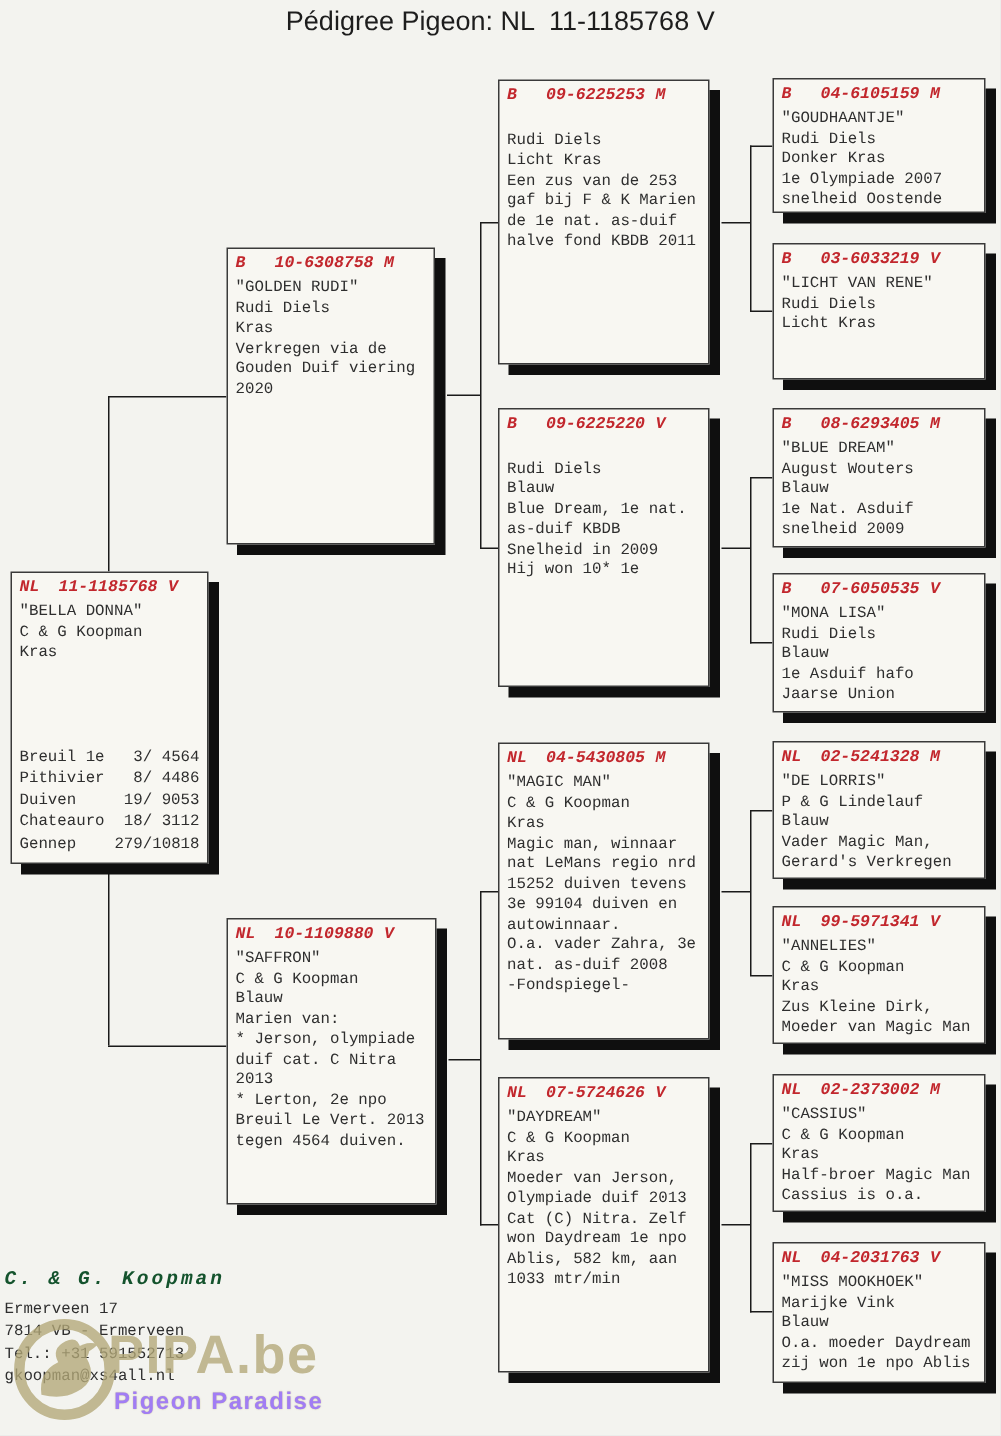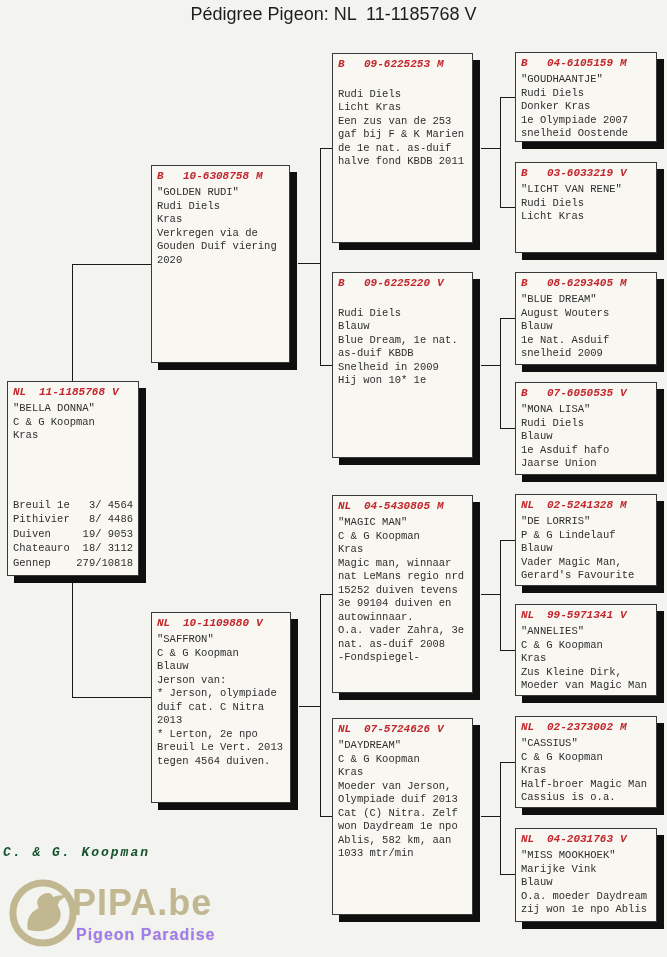--- a/index.html
+++ b/index.html
@@ -99,20 +99,26 @@
   <div class="cl-v" style="left:500px;top:540px;height:110px;"></div>
   <div class="cl-h" style="left:500px;top:540px;width:15px;"></div>
   <div class="cl-h" style="left:500px;top:650px;width:15px;"></div>
 
   <div class="cl-h" style="left:481px;top:816px;width:19px;"></div>
   <div class="cl-v" style="left:500px;top:762px;height:113px;"></div>
   <div class="cl-h" style="left:500px;top:762px;width:15px;"></div>
   <div class="cl-h" style="left:500px;top:874px;width:15px;"></div>
 
   <div class="footer-owner">C. &amp; G. Koopman</div>
+  <div class="footer-address">
+      <div class="aline">Ermerveen 17</div>
+      <div class="aline">7814 VB - Ermerveen</div>
+      <div class="aline">Tel.: +31 591552713</div>
+      <div class="aline">gkoopman@xs4all.nl</div>
+    </div>
 
   <div class="watermark">
     <svg class="wm-circle" viewBox="0 0 100 100">
       <circle cx="50" cy="50" r="43" fill="none" stroke="#b3a878" stroke-width="10"></circle>
       <path d="M28 74 Q25 52 44 43 Q37 30 51 23 Q63 18 65 30 Q78 27 71 39 Q83 60 62 71 Q48 79 28 74 Z" fill="#b3a878"></path>
       <path d="M60 30 Q72 22 82 26 Q74 34 65 36 Z" fill="#b3a878"></path>
     </svg>
     <div class="wm-brand">PIPA.be</div>
     <div class="wm-tagline">Pigeon Paradise</div>
   </div>
@@ -151,21 +157,21 @@
     <div class="presults"></div>
   </div>
     <div class="pbox" style="left: 151px; top: 612px; width: 140px; height: 191px;">
     <div class="phead">
       <span class="country">NL</span><span class="number">10-1109880</span><span class="sex">V</span>
     </div>
     <div class="pbody">
         <div class="line">"SAFFRON"</div>
         <div class="line">C &amp; G Koopman</div>
         <div class="line">Blauw</div>
-        <div class="line">Jerson van:</div>
+        <div class="line">Marien van:</div>
         <div class="line">* Jerson, olympiade</div>
         <div class="line">duif cat. C Nitra</div>
         <div class="line">2013</div>
         <div class="line">* Lerton, 2e npo</div>
         <div class="line">Breuil Le Vert. 2013</div>
         <div class="line">tegen 4564 duiven.</div>
       </div>
     <div class="presults"></div>
   </div>
     <div class="pbox" style="left: 332px; top: 53px; width: 141px; height: 190px;">
@@ -286,21 +292,21 @@
   </div>
     <div class="pbox" style="left: 515px; top: 494px; width: 142px; height: 92px;">
     <div class="phead">
       <span class="country">NL</span><span class="number">02-5241328</span><span class="sex">M</span>
     </div>
     <div class="pbody">
         <div class="line">"DE LORRIS"</div>
         <div class="line">P &amp; G Lindelauf</div>
         <div class="line">Blauw</div>
         <div class="line">Vader Magic Man,</div>
-        <div class="line">Gerard's Favourite</div>
+        <div class="line">Gerard's Verkregen</div>
       </div>
     <div class="presults"></div>
   </div>
     <div class="pbox" style="left: 515px; top: 604px; width: 142px; height: 92px;">
     <div class="phead">
       <span class="country">NL</span><span class="number">99-5971341</span><span class="sex">V</span>
     </div>
     <div class="pbody">
         <div class="line">"ANNELIES"</div>
         <div class="line">C &amp; G Koopman</div>

